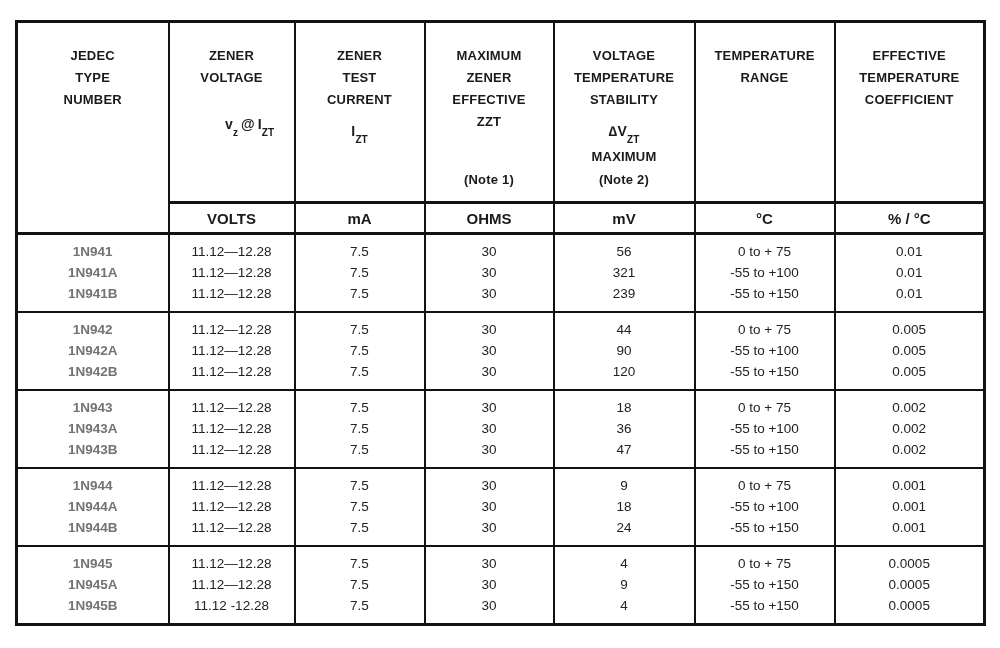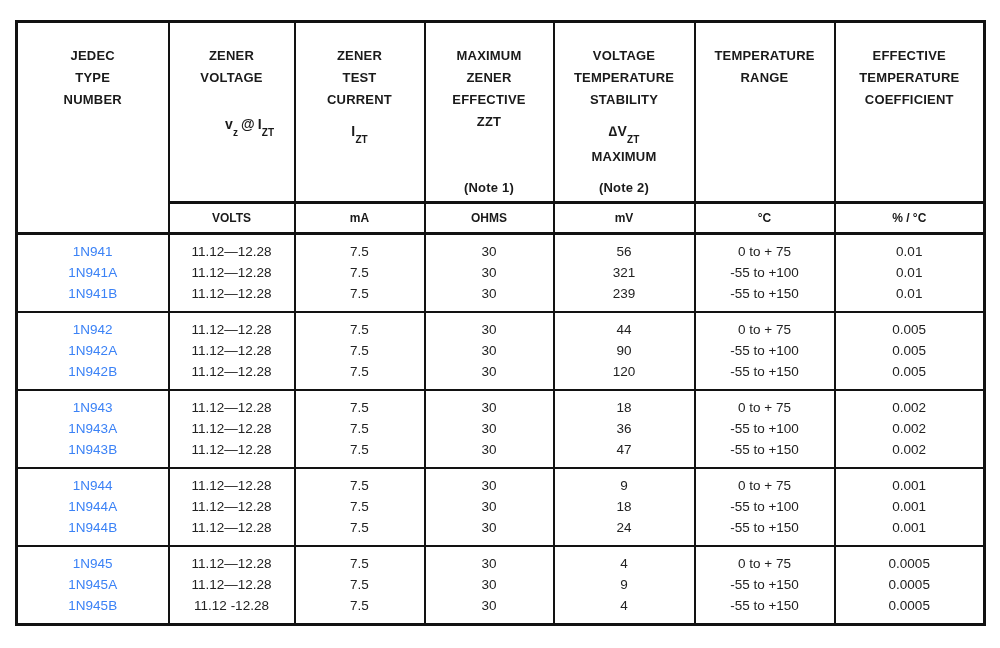--- a/index.html
+++ b/index.html
@@ -51,21 +51,21 @@
     display: flex;
     flex-direction: column;
     align-items: center;
     height: 156px;
     padding-top: 22px;
     line-height: 22px;
   }
   
   thead tr.units-row th {
     height: 28px;
-    font-size: 12px;
+    font-size: 15px;
     font-weight: bold;
     vertical-align: middle;
     border-top: 3px solid #121212;
     border-bottom: 3px solid #121212;
   }
   th.jedec-head {
     border-bottom: 3px solid #121212;
   }
   
   .formula {
@@ -79,37 +79,37 @@
     font-weight: bold;
     position: relative;
     top: 3px;
     letter-spacing: 0;
   }
   .formula .at { margin: 0 3px; }
   .f-gap { margin-top: 26px; margin-left: 36px; }
   .f-tight { margin-top: 11px; }
   .note-line {
     margin-top: auto;
-    padding-bottom: 2px;
+    padding-bottom: 10px;
     font-weight: bold;
     font-size: 13px;
   }
   
   tbody { border-top: 2px solid #121212; }
   tbody td {
     font-size: 13.5px;
     line-height: 21px;
     color: #222222;
     vertical-align: middle;
   }
   tbody tr:first-child td { padding-top: 6px; }
   tbody tr:last-child td  { padding-bottom: 7px; }
   tbody td.type-col {
-    font-weight: normal;
-    color: #3b82f6;
+    font-weight: bold;
+    color: #737373;
   }
 </style>
 </head>
 <body>
 
 <div class="page">
   <table class="spec">
     <colgroup>
       <col style="width:152px">
       <col style="width:126px">

